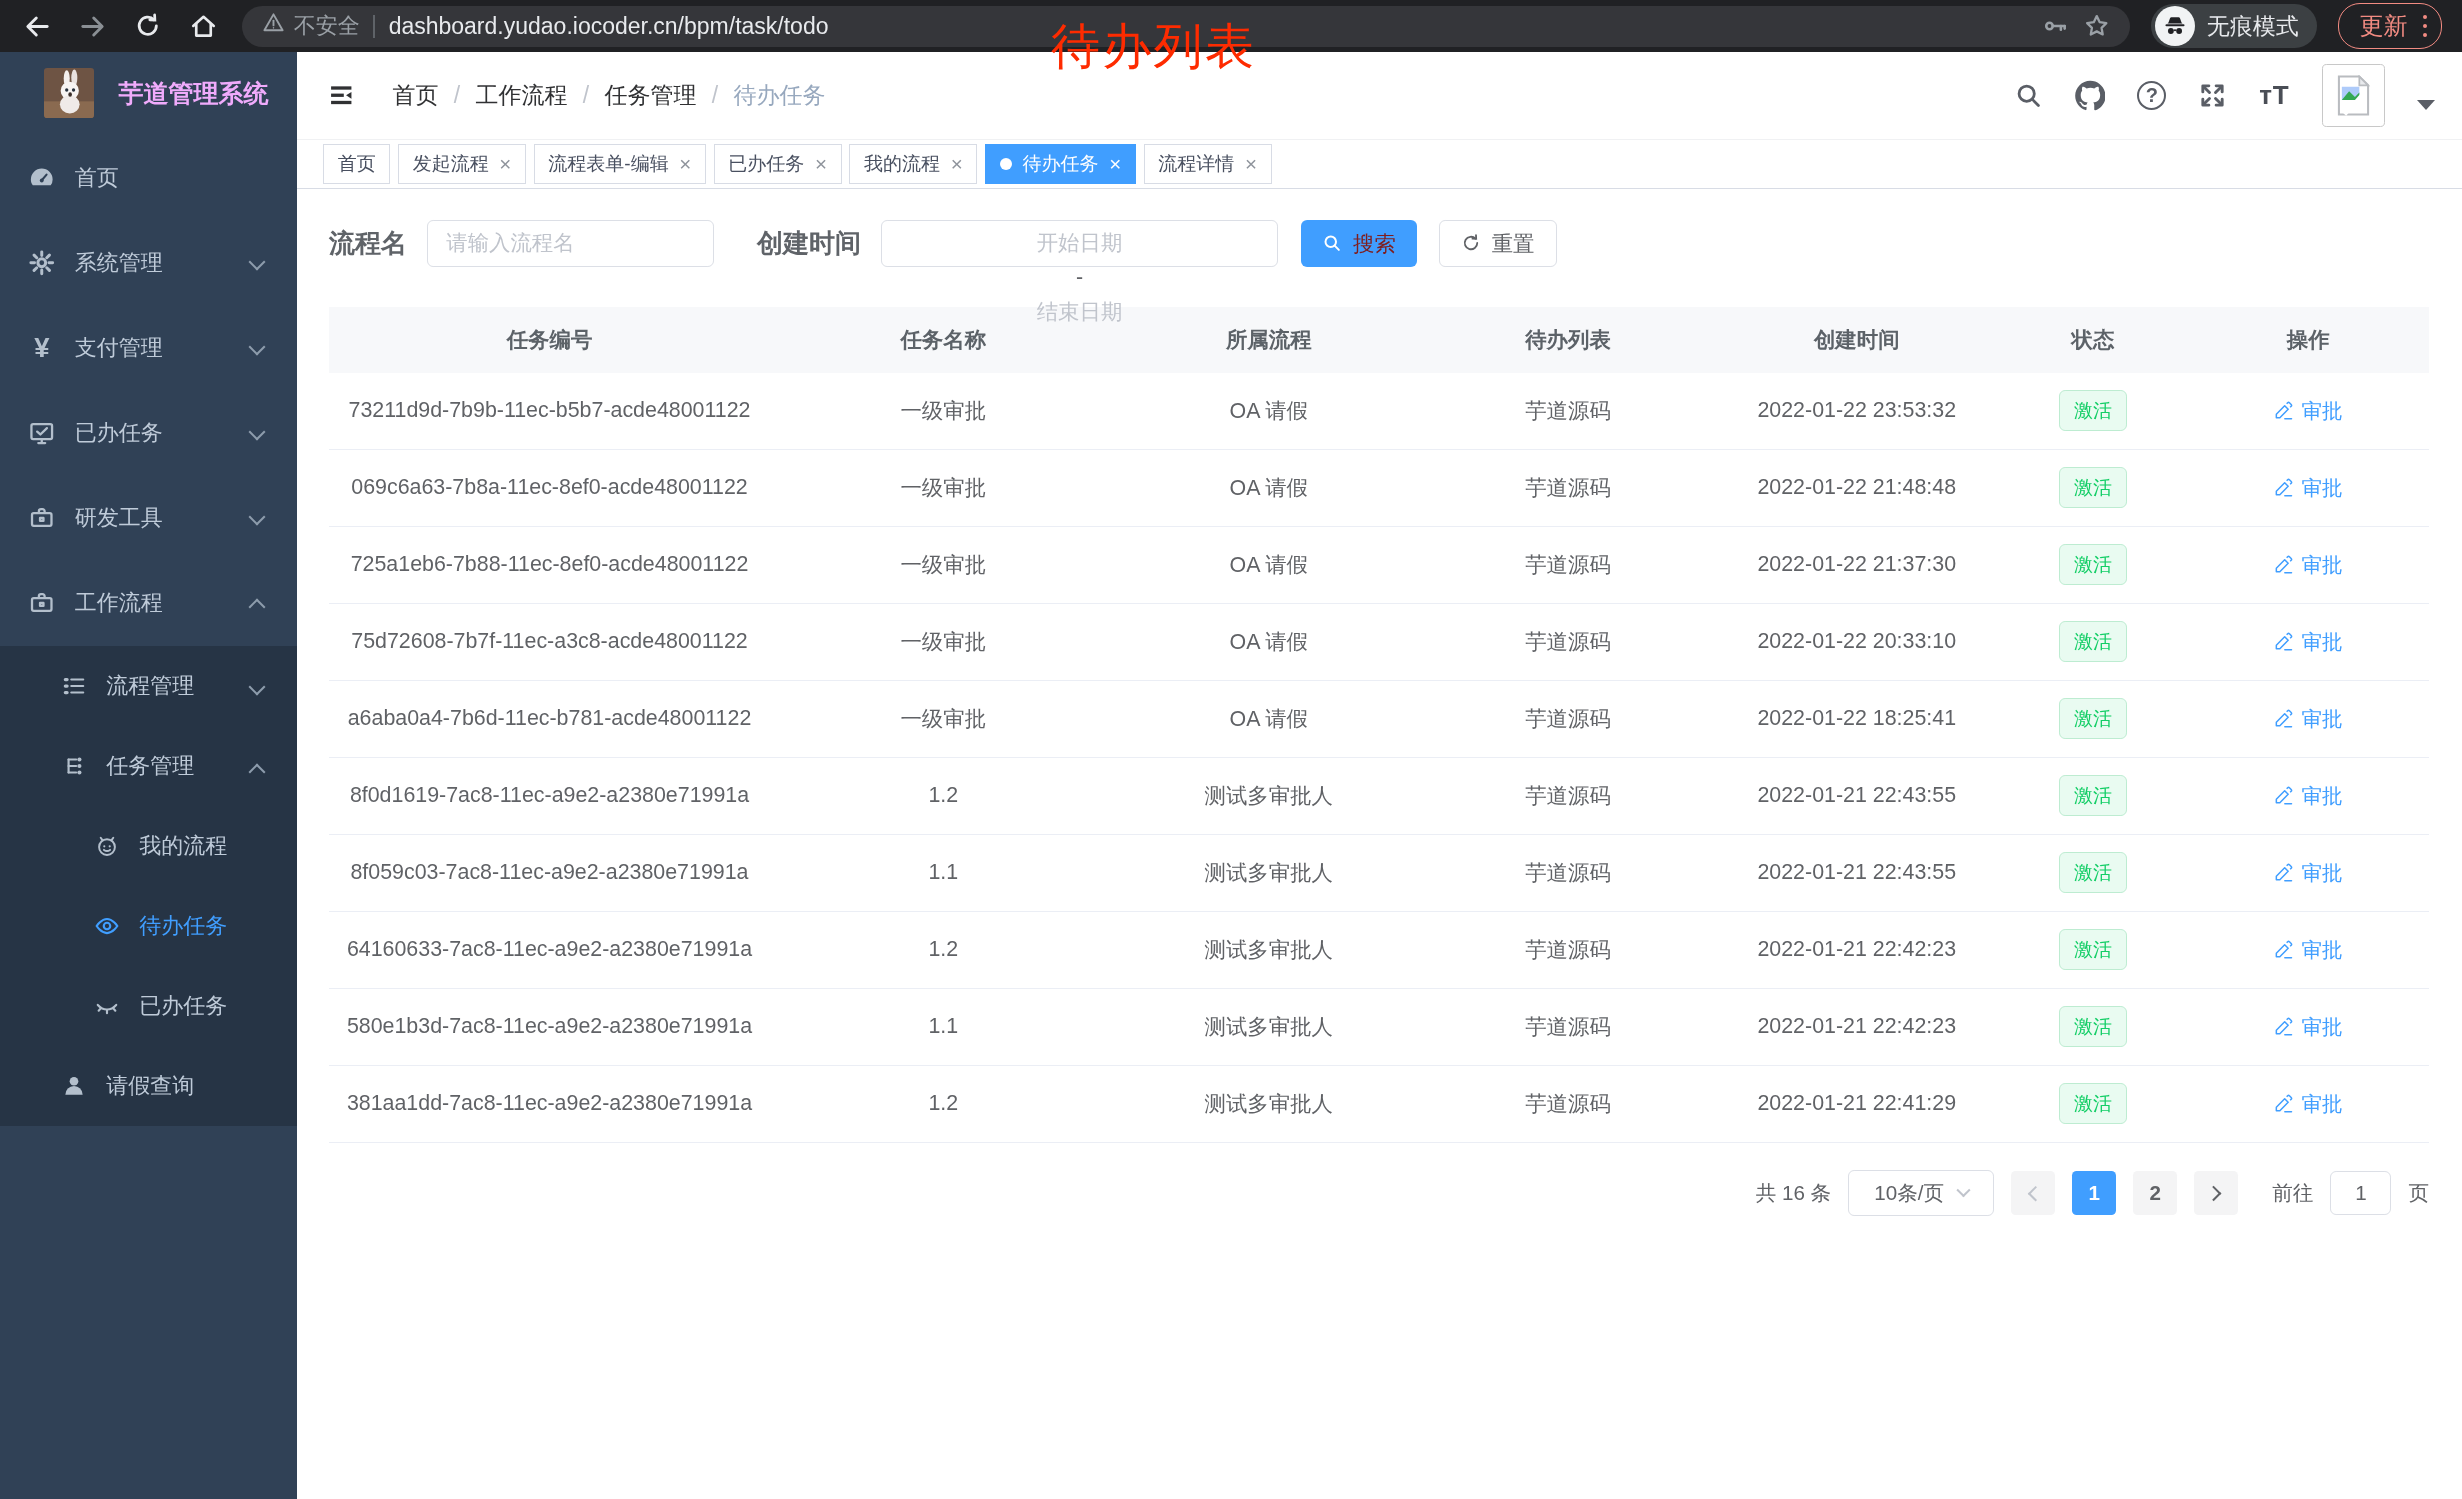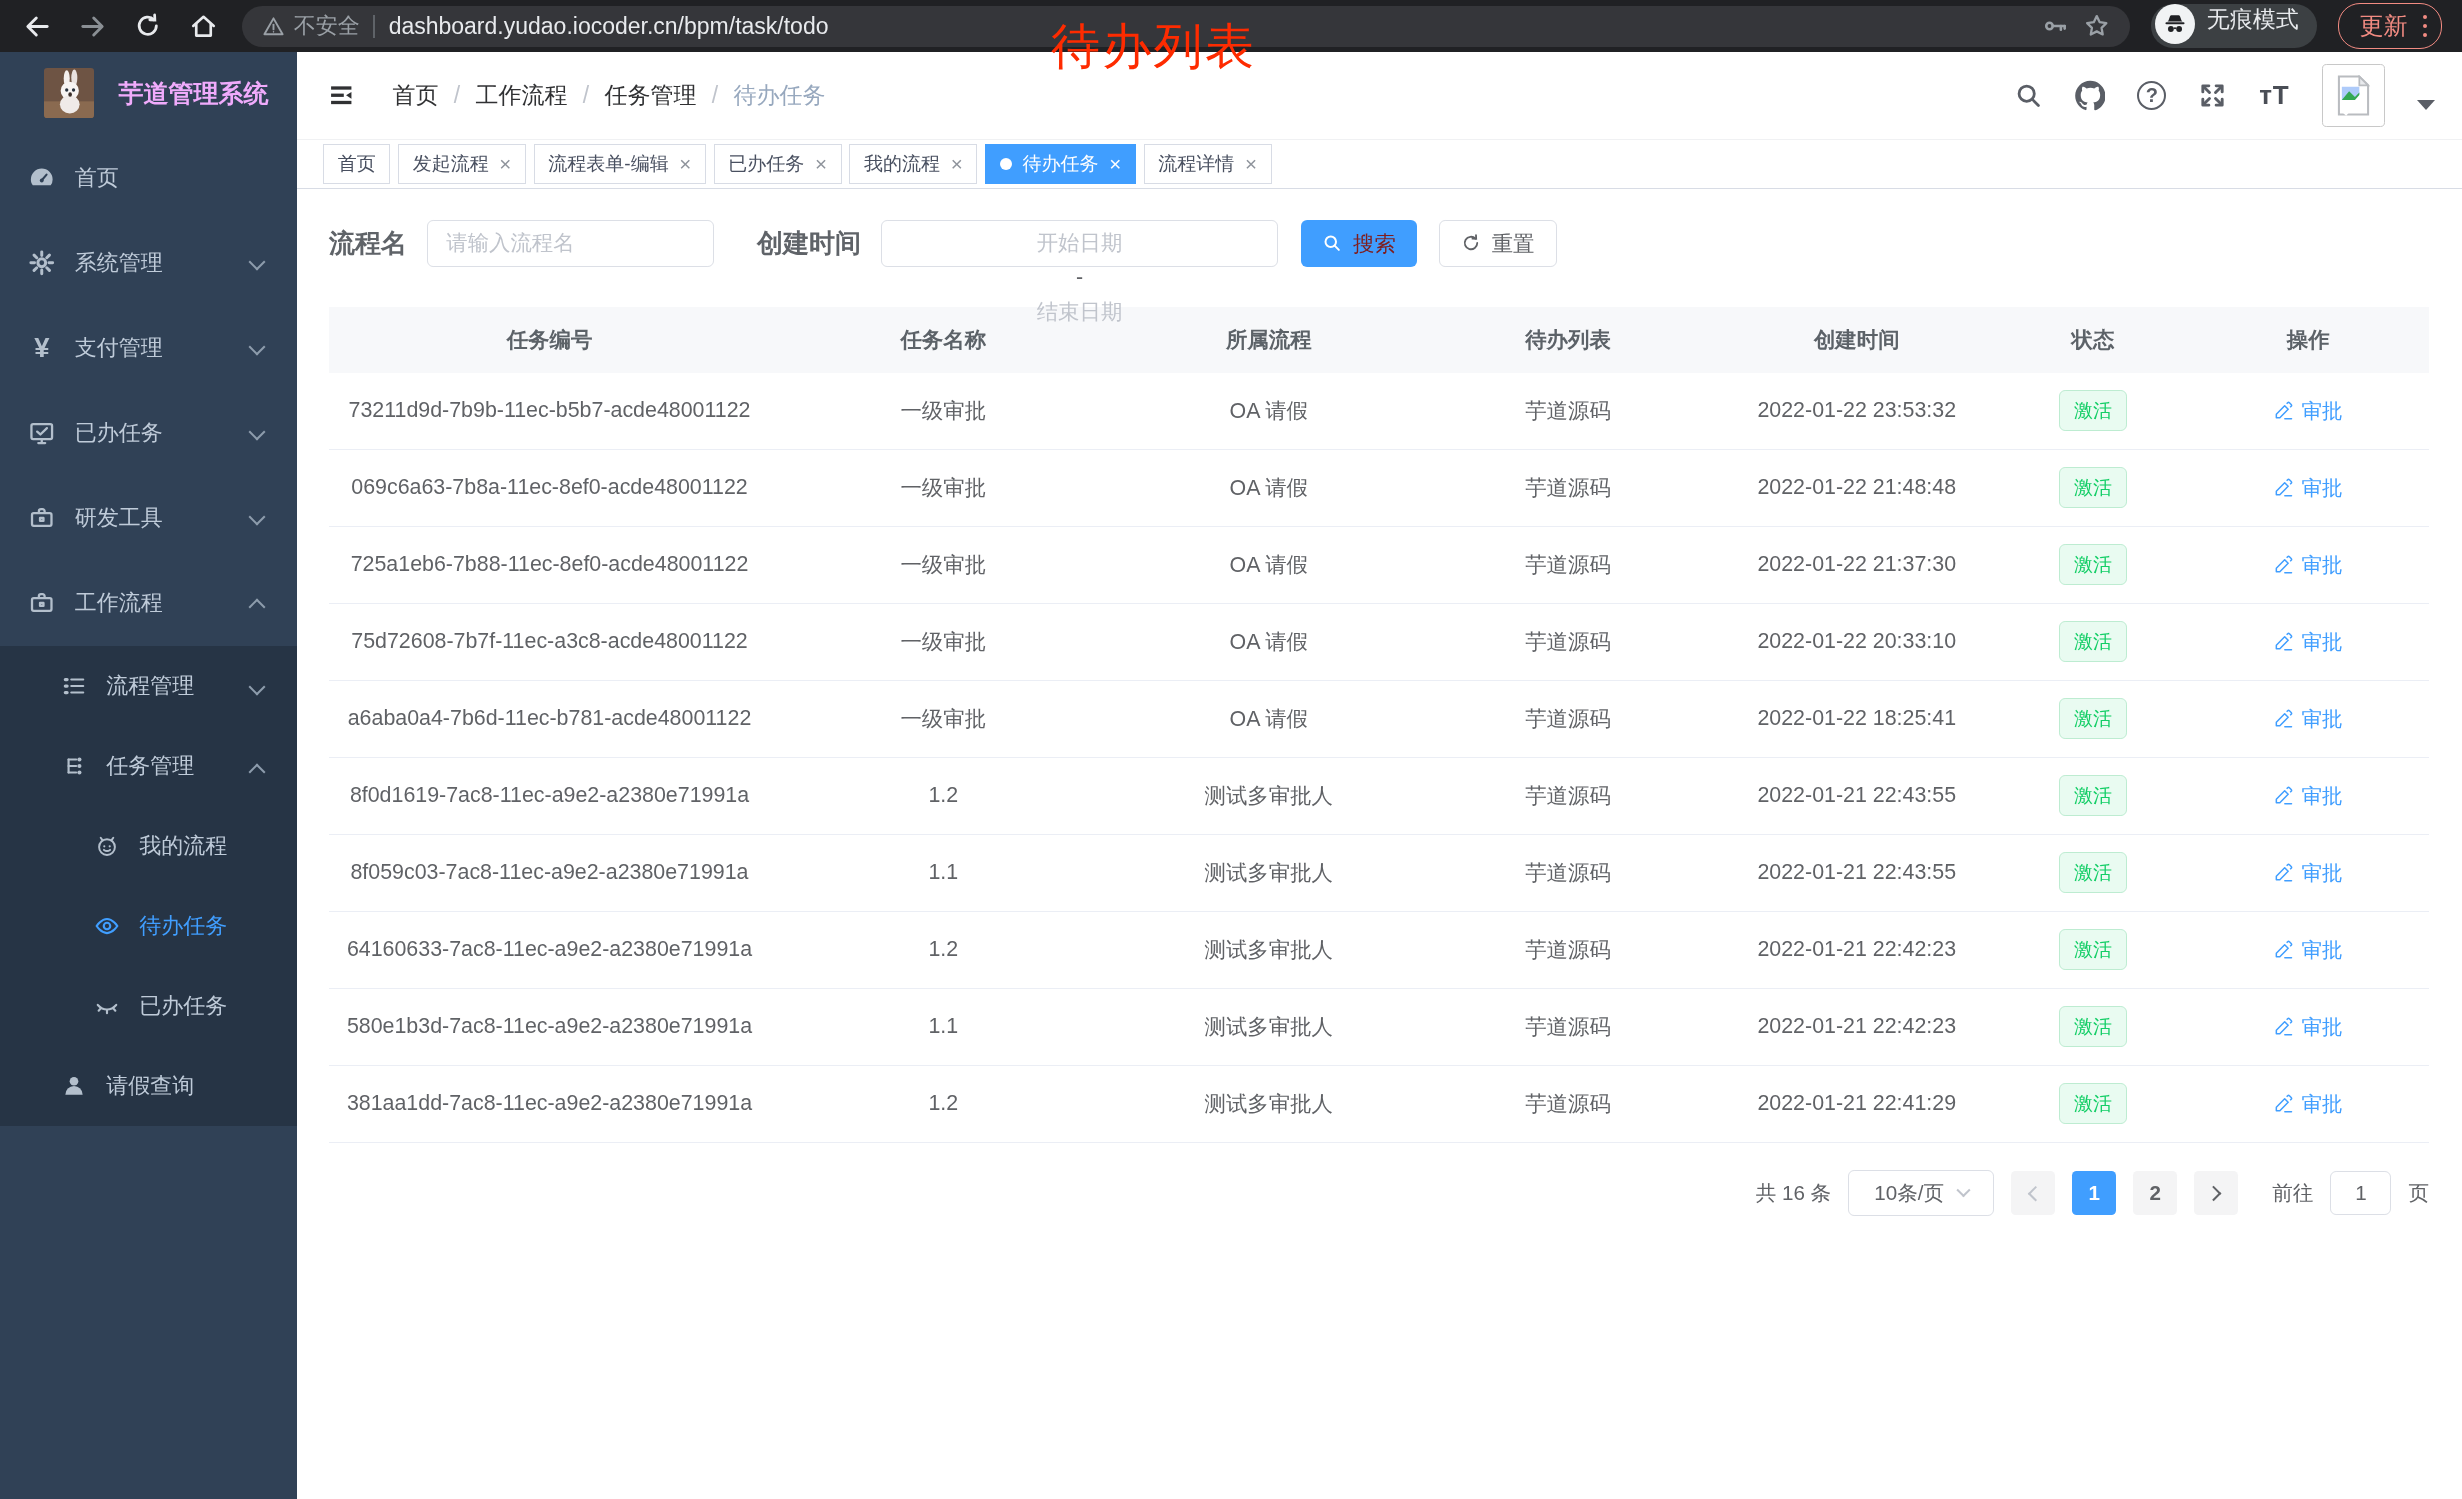--- a/index.html
+++ b/index.html
@@ -4,26 +4,26 @@
 <style>
   html,body{margin:0;padding:0;}
   body{font-family:"Liberation Sans",sans-serif;}
   .stage{position:relative;width:2462px;height:1500px;background:#fff;overflow:hidden;}
 
   
   .chrome{position:absolute;top:0;left:0;width:100%;height:52px;background:#202124;display:flex;align-items:center;padding:0 20px;box-sizing:border-box;gap:21.4px;z-index:5;}
   .chrome .navbtn{width:34px;height:34px;display:flex;align-items:center;justify-content:center;color:#e8eaed;flex:none;}
   .chrome .navbtn.dim{color:#8a8f94;}
   .url-pill{flex:1;height:41px;background:#35363a;border-radius:20.6px;display:flex;align-items:center;padding:0 20px;gap:13.7px;min-width:0;}
-  .sec-label{color:#9aa0a6;font-size:22px;white-space:nowrap;display:flex;align-items:center;gap:9.2px;}
+  .sec-label{color:#9aa0a6;font-size:22px;white-space:nowrap;display:flex;gap:9.2px;}
   .pill-div{width:1.5px;height:23px;background:#5f6368;flex:none;}
   .url-text{color:#e8eaed;font-size:23px;white-space:nowrap;overflow:hidden;}
   .pill-spacer{flex:1;}
   .pill-ico{color:#9aa0a6;flex:none;display:flex;align-items:center;}
-  .incog-chip{flex:none;height:44px;border-radius:22px;background:#3c4043;display:flex;align-items:flex-start;gap:12.2px;padding:0 18.3px 0 3.1px;color:#e8eaed;font-size:23px;white-space:nowrap;}
+  .incog-chip{flex:none;height:44px;border-radius:22px;background:#3c4043;display:flex;align-items:center;gap:12.2px;padding:0 18.3px 0 3.1px;color:#e8eaed;font-size:23px;white-space:nowrap;}
   .incog-circle{width:40px;height:40px;border-radius:50%;background:#f1f3f4;display:flex;align-items:center;justify-content:center;}
   .update-pill{flex:none;height:44px;border:1.5px solid #f28b82;border-radius:22px;color:#f28b82;display:flex;align-items:center;gap:15.3px;padding:0 13.7px 0 20px;font-size:24px;white-space:nowrap;}
   .vdots{display:flex;flex-direction:column;gap:4.6px;}
   .vdots i{width:4.6px;height:4.6px;border-radius:50%;background:#f28b82;}
 
   
   .annotation{position:absolute;left:1051px;top:13.7px;font-size:49px;color:#fe2b00;font-weight:500;letter-spacing:2.3px;z-index:9;white-space:nowrap;text-align:right;}
 
   
   .sidebar{position:absolute;top:52px;left:0;bottom:0;width:297px;background:#304156;overflow:hidden;}

